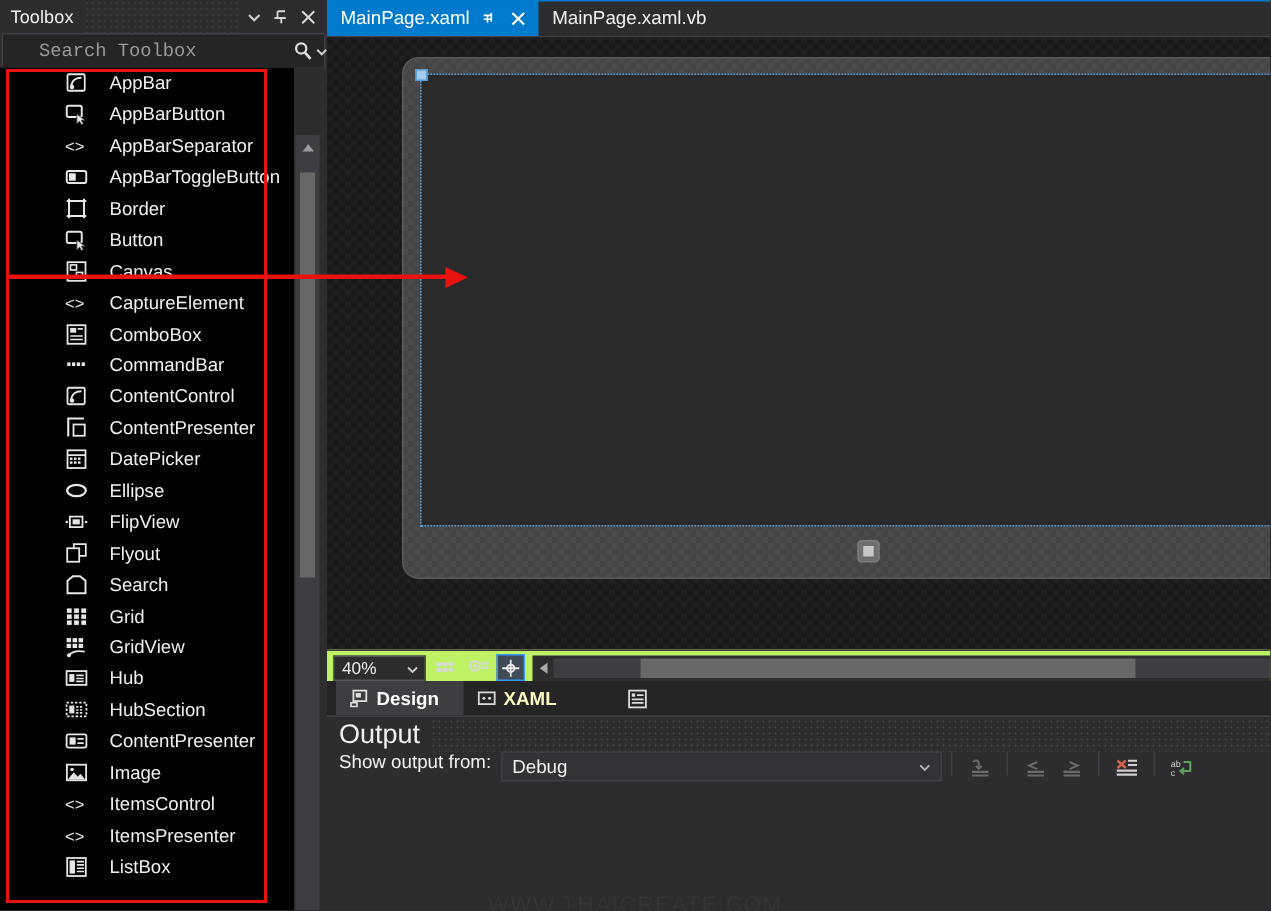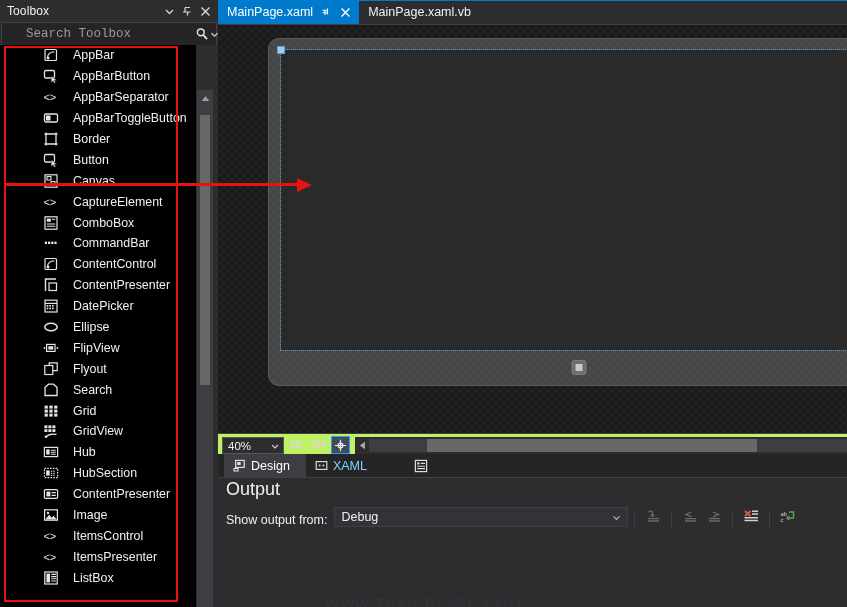--- a/index.html
+++ b/index.html
@@ -334,26 +334,27 @@
   }
 
   
   .modebar {
     position: relative;
     height: 23px;
     background: #252526;
     display: flex;
     align-items: stretch;
     padding-left: 6px;
+    font-weight: bold;
   }
   .modetab {
     display: flex; align-items: center;
     padding: 0 16px 0 9px;
     font-size: 12.5px;
-    color: #7dd3fc;
+    color: #fef9c3;
     cursor: pointer;
     position: relative;
   }
   .modetab.active {
     background: #3e3e42;
     color: #ffffff;
   }
   .modetab .mt-ico { margin-right: 5px; display:flex; align-items:center; }
   .modebar-btn {
     width: 24px;
@@ -382,21 +383,21 @@
   .out-dots {
     flex: 1; height: 23px; margin-left: 8px;
     background-image: radial-gradient(circle 0.6px at 1px 1px, #545454 0.6px, transparent 0.7px);
     background-size: 4px 4px;
     background-position: 0 10px;
     opacity: .8;
   }
   .out-toolbar {
     height: 26px;
     display: flex;
-    align-items: flex-end;
+    align-items: flex-start;
     padding-left: 8px;
     gap: 0;
   }
   .out-label { font-size: 12.5px; color: #f0f0f0; margin-right: 7px; white-space: nowrap; }
   .out-combo {
     width: 294px; height: 20px;
     background: #333337;
     border: 1px solid #3f3f46;
     display: flex; align-items: center;
     cursor: pointer;

